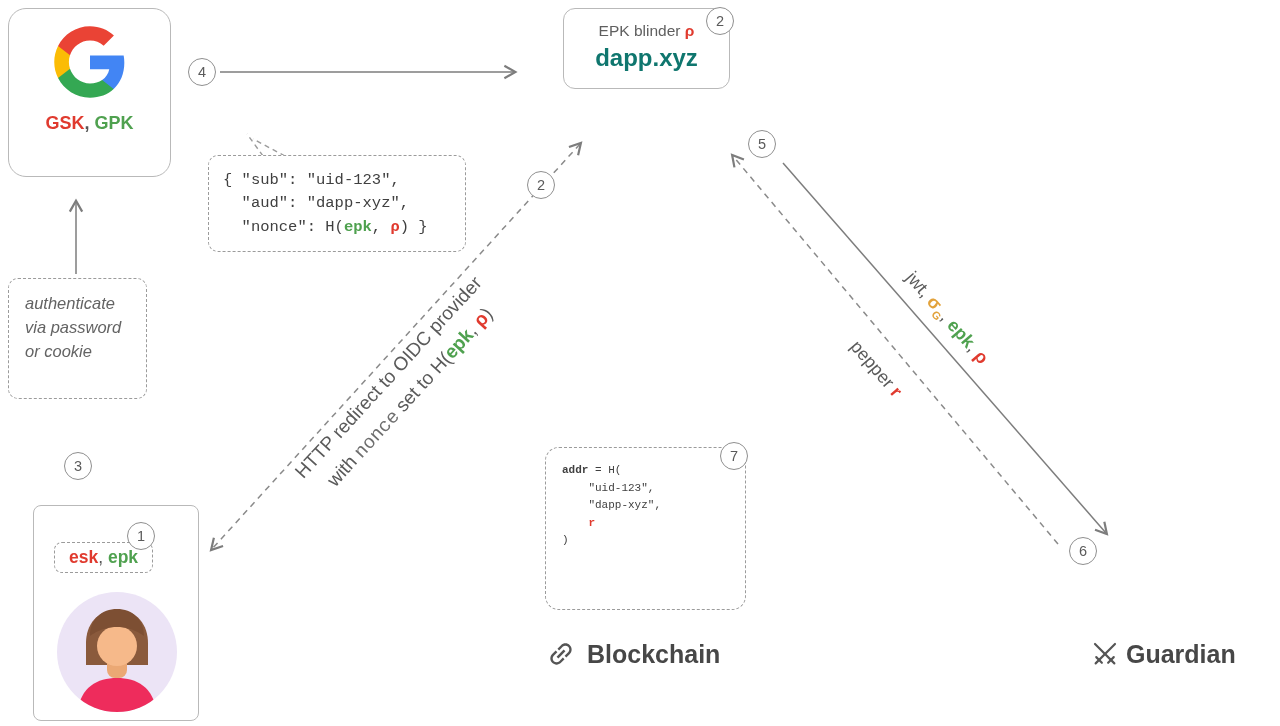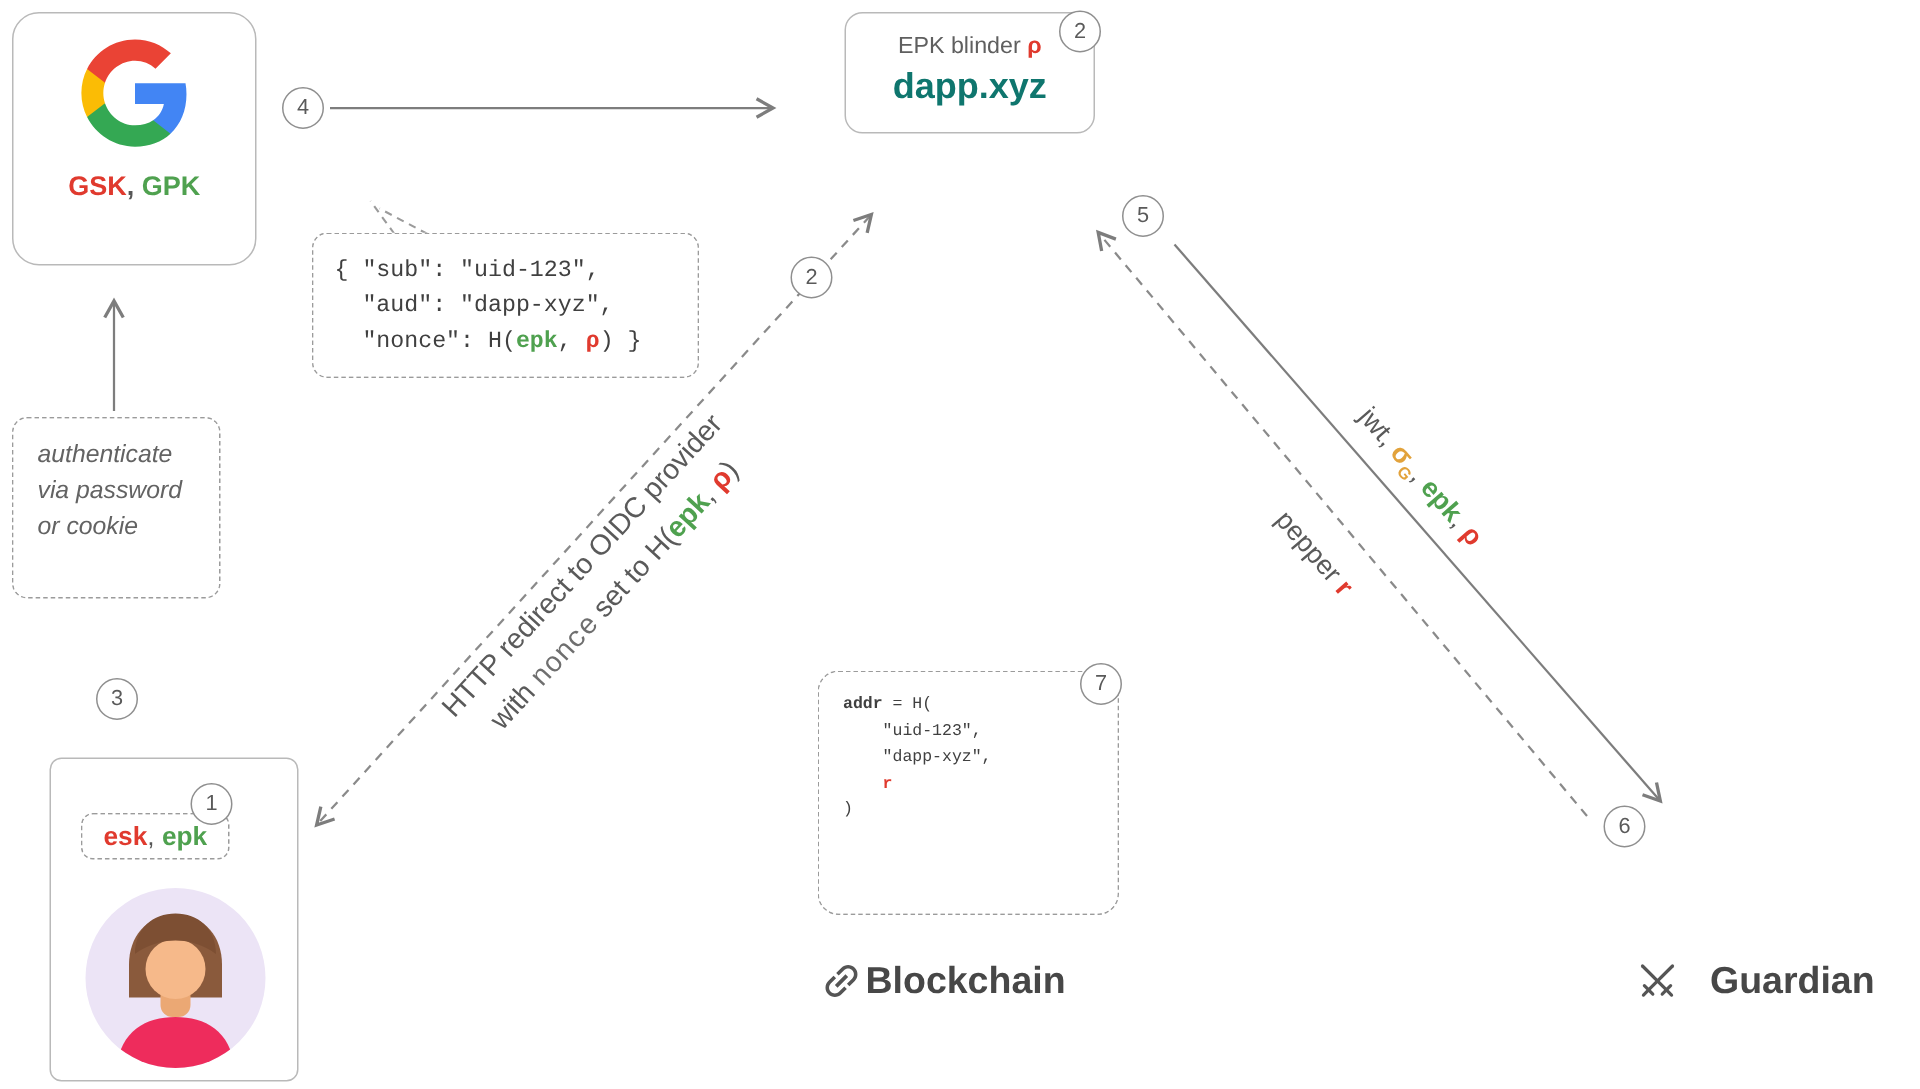--- a/index.html
+++ b/index.html
@@ -104,28 +104,28 @@
   </div>
 
   <div class="abs rot" style="left:947px; top:318px; transform:translate(-50%,-50%) rotate(49deg); font-size:18px; color:#5a5a5a;">
     <span>jwt, </span><span class="orange"><span>σ</span><sub class="g">G</sub></span><span>, </span><span class="green">epk</span><span>, </span><span class="red">ρ</span>
   </div>
 
   <div class="abs rot" style="left:876px; top:369px; transform:translate(-50%,-50%) rotate(49deg); font-size:18px; color:#5a5a5a;">
     <span>pepper </span><span class="red">r</span>
   </div>
 
-  <div class="abs" style="left:546px; top:639px; display:flex; align-items:center; gap:1px;">
+  <div class="abs" style="left:546px; top:639px; display:flex; align-items:center; gap:11px;">
     <svg width="30" height="30" viewBox="0 0 24 24">
       <path transform="rotate(-45 12 12)" fill="#555555" d="M3.9 12c0-1.71 1.39-3.1 3.1-3.1h4V7H7c-2.76 0-5 2.24-5 5s2.24 5 5 5h4v-1.9H7c-1.71 0-3.1-1.39-3.1-3.1zM8 13h8v-2H8v2zm9-6h-4v1.9h4c1.71 0 3.1 1.39 3.1 3.1s-1.39 3.1-3.1 3.1h-4V17h4c2.76 0 5-2.24 5-5s-2.24-5-5-5z"></path>
     </svg>
     <span class="big-label">Blockchain</span>
   </div>
 
-  <div class="abs" style="left:1090px; top:639px; display:flex; align-items:center; gap:20px;">
+  <div class="abs" style="left:1090px; top:639px; display:flex; align-items:center; gap:6px;">
     <svg width="30" height="30" viewBox="0 0 24 24" fill="none" stroke="#555555" stroke-width="1.7" stroke-linecap="round">
       <path d="M4 4l12.5 12.5"></path>
       <path d="M20 4L7.5 16.5"></path>
       <path d="M14.5 19l4.5-4.5"></path>
       <path d="M5 14.5L9.5 19"></path>
       <path d="M16.5 16.5l3 3"></path>
       <path d="M7.5 16.5l-3 3"></path>
     </svg>
     <span class="big-label">Guardian</span>
   </div>

